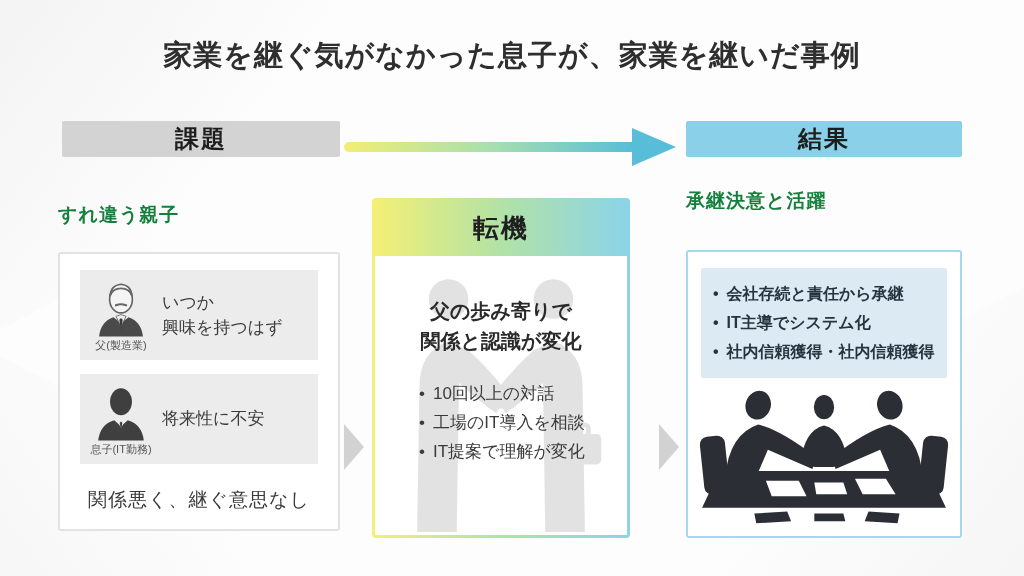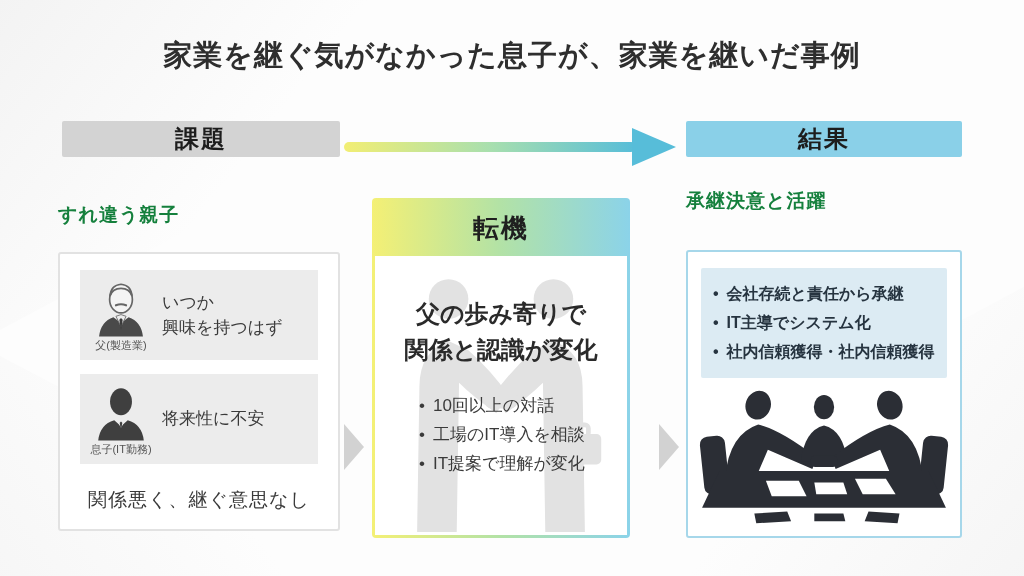--- a/index.html
+++ b/index.html
@@ -79,21 +79,21 @@
     height:55px;display:flex;align-items:center;justify-content:center;
     font-size:26px;font-weight:bold;color:#1f1f1f;letter-spacing:2px;
   }
   .mid-content{
     position:relative;background:#fff;height:calc(100% - 55px);
     overflow:hidden;
   }
   .watermark{position:absolute;left:50%;top:8px;transform:translateX(-50%);}
   .mid-headline{
     position:relative;z-index:1;margin-top:40px;text-align:center;
-    font-size:24px;font-weight:bold;color:#2a2a2a;line-height:1.5;white-space:pre-line;
+    font-size:20px;font-weight:bold;color:#2a2a2a;line-height:1.5;white-space:pre-line;
   }
   .bullets{
     position:relative;z-index:1;list-style:none;margin:24px 0 0 0;padding:0 0 0 44px;
   }
   .bullets li{font-size:17px;color:#3a3a3a;line-height:1.7;display:flex;}
   .bullets .dot{margin-right:8px;}
 
   
   .right-box{
     position:absolute;left:686px;top:250px;width:276px;height:288px;

